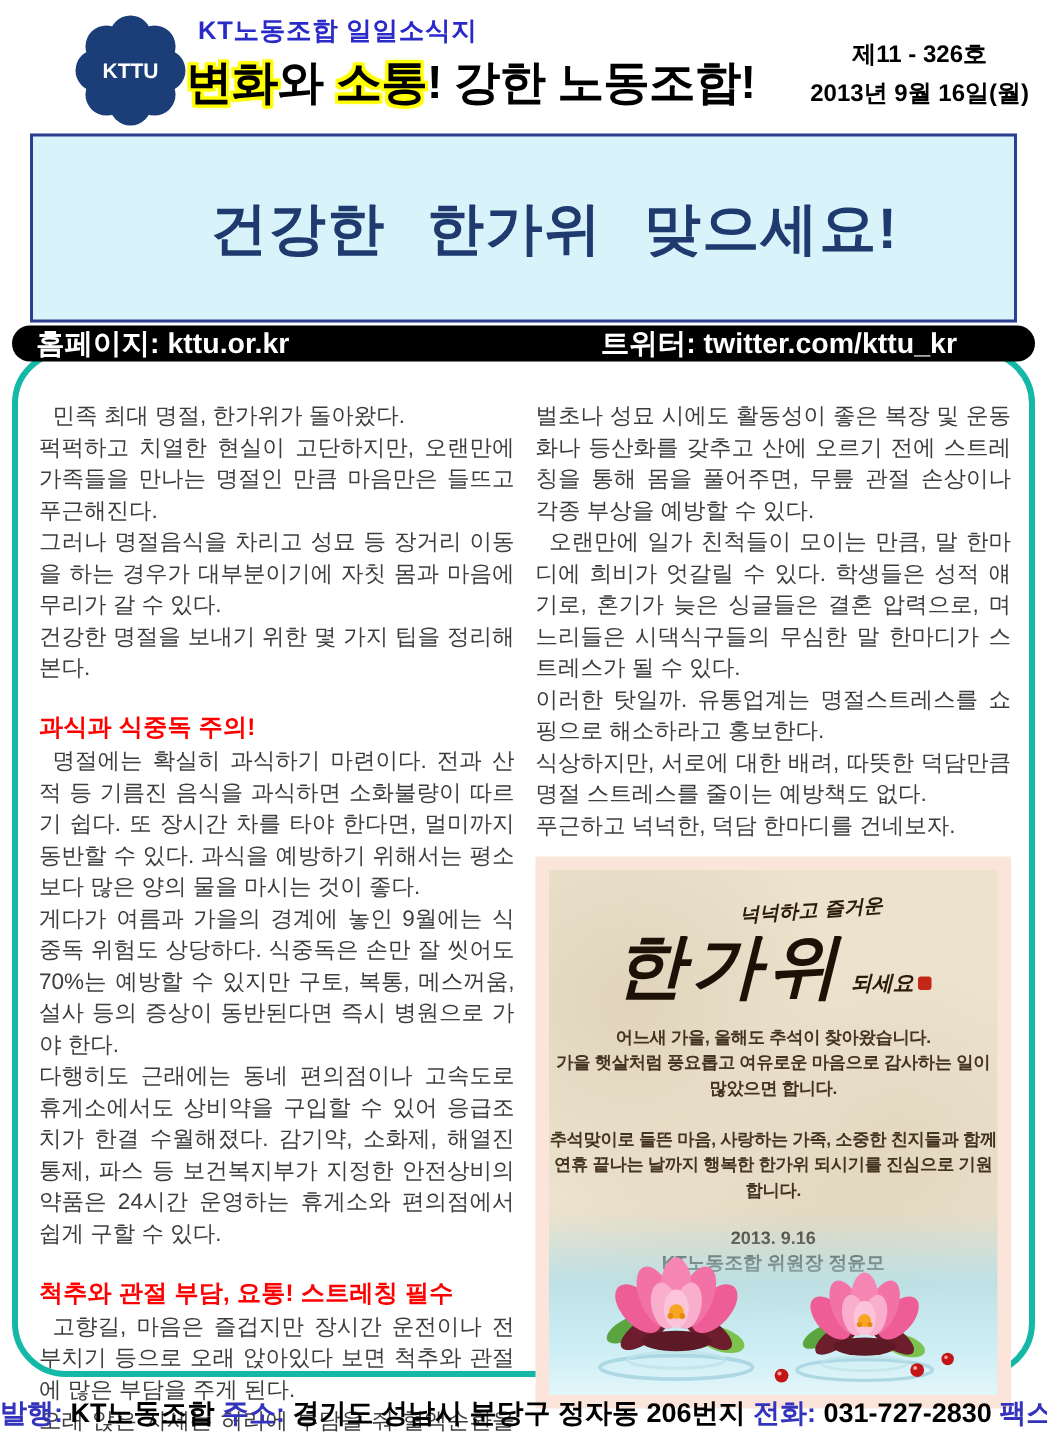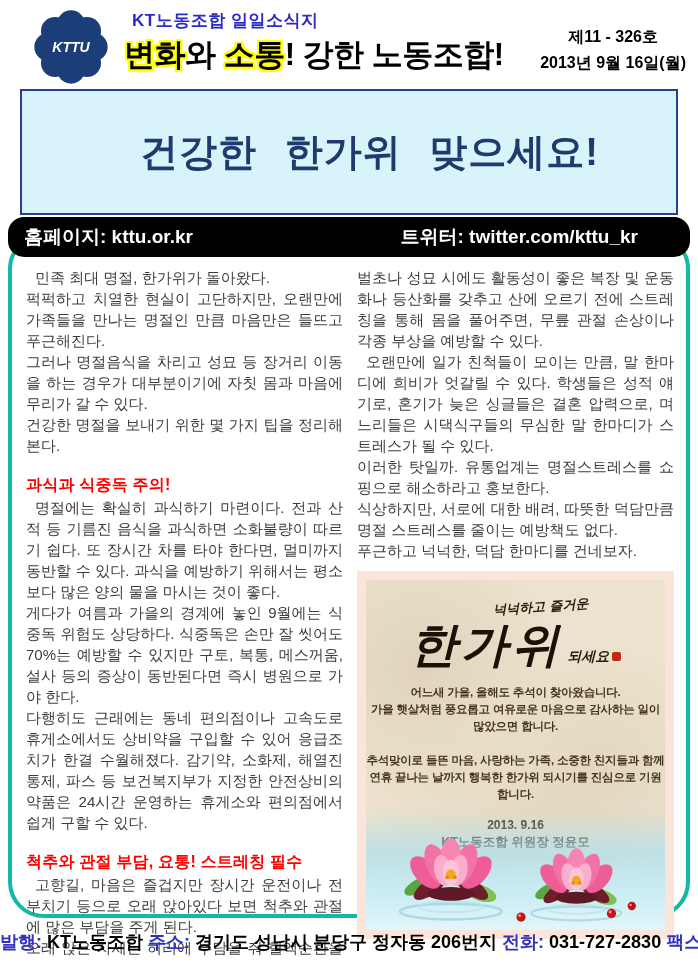--- a/index.html
+++ b/index.html
@@ -1,36 +1,36 @@
 <!DOCTYPE html>
 <html><head>
 <meta charset="utf-8">
 <style>
   html,body{margin:0;padding:0;}
   body{font-family:"Liberation Sans","DejaVu Sans",sans-serif;background:#fff;}
   .page{position:relative;width:698px;height:962px;background:#fff;overflow:hidden;}
 
   
   .header{position:absolute;top:6px;left:28px;right:12px;height:82px;}
-  .logo{position:absolute;left:4px;top:2px;width:78px;height:78px;font-style:italic;}
+  .logo{position:absolute;left:20px;top:2px;width:78px;height:78px;}
   .title-block{position:absolute;left:96px;top:0;}
   .newsletter-label{color:#2a2ac8;font-size:17px;font-weight:bold;margin:3px 0 2px 8px;letter-spacing:0.5px;}
   .slogan{font-size:31px;font-weight:900;color:#000;letter-spacing:-0.5px;white-space:nowrap;}
   .slogan .hl{color:#000;
     text-shadow:-2px -2px 0 #ffff00,2px -2px 0 #ffff00,-2px 2px 0 #ffff00,2px 2px 0 #ffff00,
                  0 -2px 0 #ffff00,0 2px 0 #ffff00,-2px 0 0 #ffff00,2px 0 0 #ffff00,0 0 4px #ffff00;}
   .issue-block{position:absolute;right:0;top:18px;text-align:center;font-weight:bold;font-size:16px;line-height:1.65;color:#000;white-space:nowrap;}
 
   
   .banner{position:absolute;top:89px;left:20px;right:20px;height:122px;background:#d9f3fa;
           border:2px solid #2a3f8f;display:flex;align-items:center;justify-content:center;padding-left:41px;}
   .banner-title{font-size:38px;font-weight:900;color:#1e3a6e;letter-spacing:1px;word-spacing:16px;}
 
   
-  .infobar{position:absolute;top:217px;left:8px;right:8px;height:40px;background:#000;border-radius:16px;
+  .infobar{position:absolute;top:217px;left:8px;right:8px;height:24px;background:#000;border-radius:16px;
            display:flex;align-items:center;justify-content:space-between;z-index:2;
            color:#fff;font-weight:bold;font-size:19px;padding:0 52px 0 16px;box-sizing:border-box;}
 
   
   .content-box{position:absolute;top:233px;left:8px;right:8px;bottom:44px;border:4px solid #14b8a6;
                border-radius:36px;box-sizing:border-box;padding:30px 12px 8px 14px;background:#fff;}
   .columns{display:flex;gap:14px;height:100%;}
   .col{flex:1;min-width:0;}
   .para{margin:0;font-size:15px;line-height:21px;color:#3d3d3d;text-align:justify;}
   .para.indent{text-indent:9px;}

